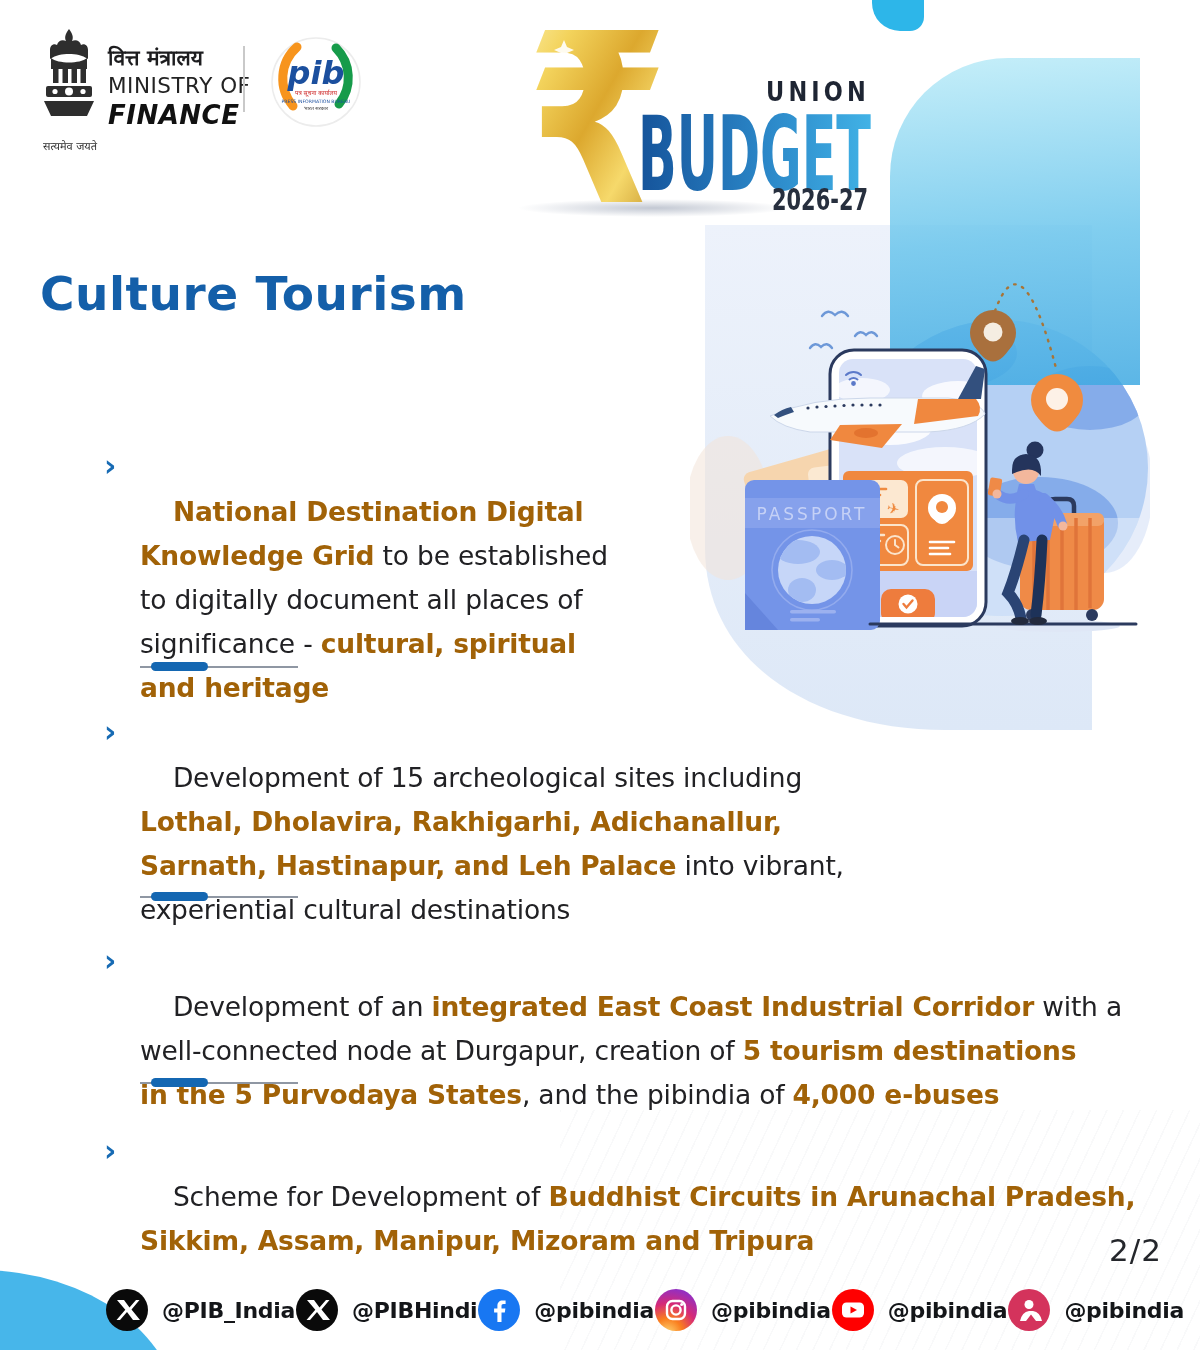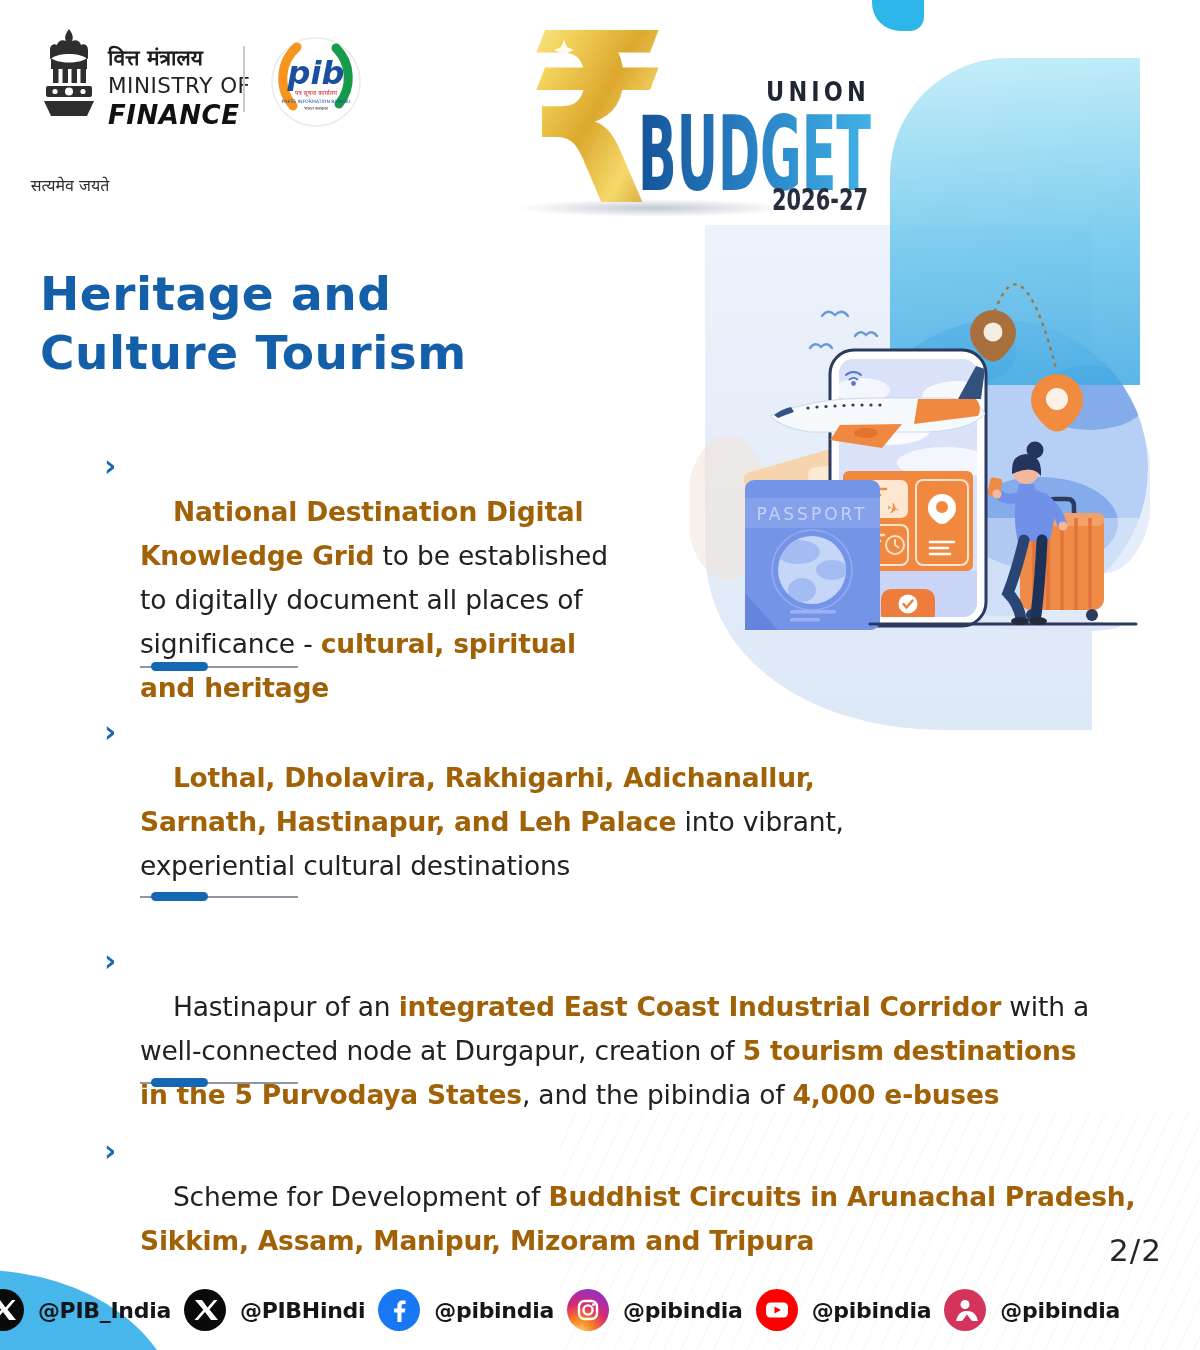--- a/index.html
+++ b/index.html
@@ -22,21 +22,21 @@
     border-radius:50%;background:#47b6ea;
   }
   .texture-br{
     position:absolute;right:0;bottom:0;width:640px;height:240px;
     background:repeating-linear-gradient(115deg,rgba(110,120,140,.08) 0 1.5px,transparent 1.5px 15px);
     opacity:.55;
   }
   
   .emblem{position:absolute;left:38px;top:26px;}
   .motto{position:absolute;left:24px;top:138px;width:92px;text-align:center;
-    font-size:16px;color:#2f2f2f;margin-top:36px;}
+    font-size:11px;color:#2f2f2f;}
   .ministry{position:absolute;left:108px;top:44px;color:#1d1d1f;}
   .ministry .hi{font-size:21px;font-weight:600;line-height:28px;}
   .ministry .l1{font-size:21.5px;letter-spacing:.5px;line-height:28px;color:#232323;}
   .ministry .l2{font-size:26px;font-weight:bold;letter-spacing:.5px;line-height:30px;color:#111;font-style:italic;}
   .header-divider{position:absolute;left:243px;top:46px;width:2px;height:66px;background:#c9c9c9;}
   .pib-logo{position:absolute;left:270px;top:36px;}
   .budget-logo{position:absolute;left:518px;top:2px;}
   
   .page-title{position:absolute;left:40px;top:264px;color:#145fa9;font-weight:bold;
     font-size:47px;line-height:59px;letter-spacing:.5px;}
@@ -52,21 +52,21 @@
   .divider{position:absolute;left:140px;width:158px;height:9px;}
   .divider .line{position:absolute;left:0;top:4px;width:100%;height:2px;background:#8f97a3;}
   .divider .bar{position:absolute;left:11px;top:0;width:57px;height:9px;border-radius:5px;background:#1467b2;}
   .d1{top:662px;}.d2{top:892px;}.d3{top:1078px;}
   
   .illus-a{position:absolute;left:690px;top:218px;z-index:2;}
   .illus-b{position:absolute;left:690px;top:218px;z-index:4;}
   
   .page-num{position:absolute;right:38px;top:1232px;font-size:31px;color:#24262b;letter-spacing:1px;}
   .footer{position:absolute;left:105px;top:1288px;width:1015px;display:flex;
-    justify-content:flex-end;align-items:center;z-index:5;gap:12px;}
+    justify-content:flex-start;align-items:center;z-index:5;}
   .social{display:flex;align-items:center;gap:13px;}
   .social .label{font-size:22px;font-weight:600;color:#141619;letter-spacing:-.3px;}
 </style>
 </head>
 <body>
 
 <div id="canvas">
 
   <div class="shape-top-small"></div>
   <div class="texture-br"></div>
@@ -131,21 +131,20 @@
       <text x="8" y="174" font-size="205" font-weight="bold" fill="url(#goldGrad)">₹</text>
     </g>
     <path d="M46,38 l3,7 7,3 -7,3 -3,7 -3,-7 -7,-3 7,-3 z" fill="#ffffff" opacity=".9"></path>
     <path d="M118,95 l2.4,5.6 5.6,2.4 -5.6,2.4 -2.4,5.6 -2.4,-5.6 -5.6,-2.4 5.6,-2.4 z" fill="#ffffff" opacity=".85"></path>
     <text x="352" y="99" text-anchor="end" font-size="27" font-weight="bold" letter-spacing="5" fill="#1e2533" textLength="104" lengthAdjust="spacingAndGlyphs">UNION</text>
     <text x="353" y="188" text-anchor="end" font-size="104" font-weight="bold" fill="url(#budgetGrad)" textLength="233" lengthAdjust="spacingAndGlyphs">BUDGET</text>
     <text x="350" y="208" text-anchor="end" font-size="30" font-weight="bold" fill="#272f3e" textLength="96" lengthAdjust="spacingAndGlyphs">2026-27</text>
   </svg>
 
   <div class="page-title">
-    <div>Heritage and</div>
     <div>Culture Tourism</div>
   </div>
 
   <svg class="illus-a" width="460" height="515" viewBox="0 0 460 515">
     <defs>
       <linearGradient id="paleGrad" x1="0" y1="0" x2="0" y2="1">
         <stop offset="0" stop-color="#edf2fb"></stop>
         <stop offset="1" stop-color="#dde8f7"></stop>
       </linearGradient>
       <clipPath id="globeClip">
@@ -348,32 +347,33 @@
 significance - </span><b>cultural, spiritual
 and heritage</b>
   </div>
 
   <div class="divider d1">
       <span class="line"></span>
       <span class="bar"></span>
     </div>
 
   <div class="bullet b2">
-    <span class="chev">›</span><b>Lothal, Dholavira, Rakhigarhi, Adichanallur,
+    <span class="chev">›</span><span>Development of 15 archeological sites including
+</span><b>Lothal, Dholavira, Rakhigarhi, Adichanallur,
 Sarnath, Hastinapur, and Leh Palace</b><span> into vibrant,
 experiential cultural destinations</span>
   </div>
 
   <div class="divider d2">
       <span class="line"></span>
       <span class="bar"></span>
     </div>
 
   <div class="bullet b3">
-    <span class="chev">›</span><span>Hastinapur of an </span><b>integrated East Coast Industrial Corridor</b><span> with a
+    <span class="chev">›</span><span>Development of an </span><b>integrated East Coast Industrial Corridor</b><span> with a
 well-connected node at Durgapur, creation of </span><b>5 tourism destinations
 in the 5 Purvodaya States</b><span>, and the pibindia of </span><b>4,000 e-buses</b>
   </div>
 
   <div class="divider d3">
       <span class="line"></span>
       <span class="bar"></span>
     </div>
 
   <div class="bullet b4">

